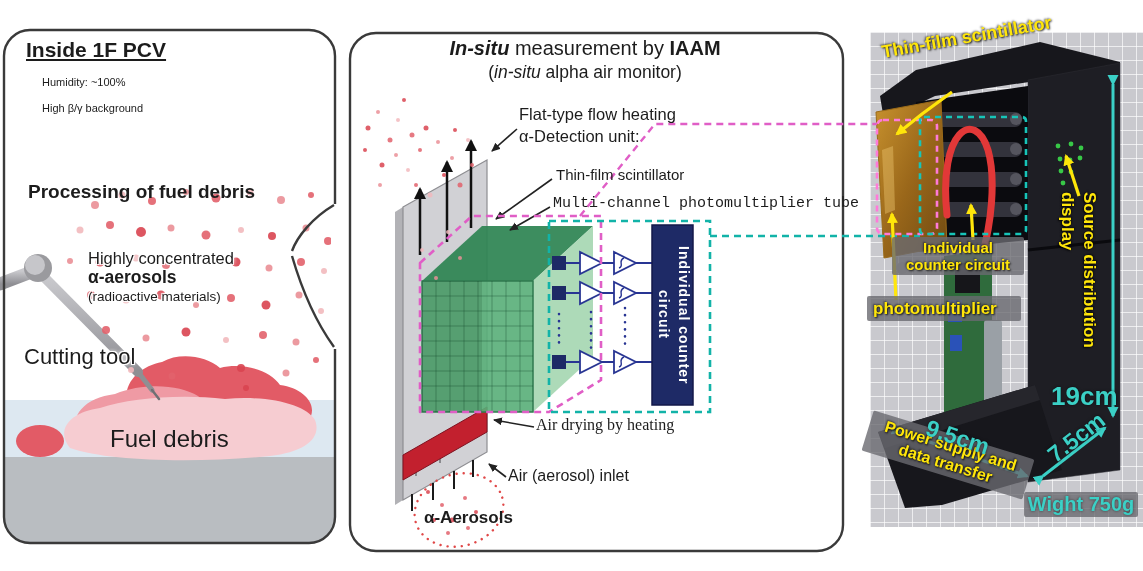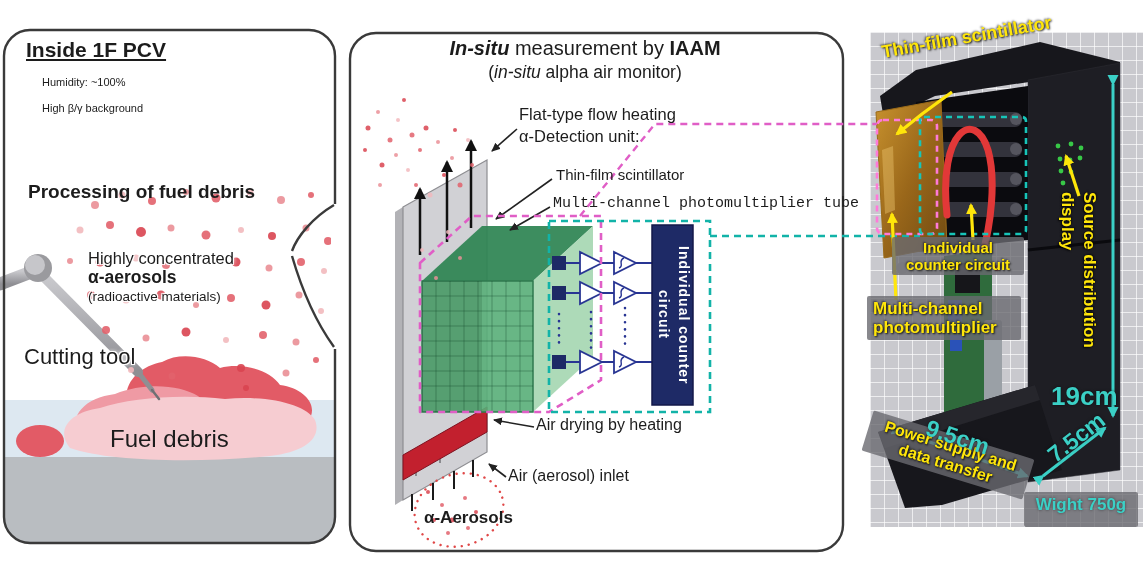--- a/index.html
+++ b/index.html
@@ -323,39 +323,38 @@
   <div class="abs" style="left:519px;top:103px;font-size:16.5px;line-height:22px;">
     <div>Flat-type flow heating</div>
     <div>α-Detection unit:</div>
   </div>
   <div class="abs m-lab" style="left:556px;top:165px;">Thin-film scintillator</div>
   <div class="abs m-lab" style="left:553px;top:194px;font-family:Liberation Mono, monospace;">Multi-channel photomultiplier tube</div>
   <div class="abs counter-text">
     <div>Individual counter</div>
     <div>circuit</div>
   </div>
-  <div class="abs" style="left:536px;top:416px;font-size:16px;">Air drying by heating</div>
+  <div class="abs" style="left:536px;top:416px;font-size:16px;font-family:Liberation Serif, serif;">Air drying by heating</div>
   <div class="abs" style="left:508px;top:467px;font-size:16px;">Air (aerosol) inlet</div>
   <div class="abs" style="left:424px;top:508px;font-size:17px;font-weight:700;">α-Aerosols</div>
 
   <div class="abs ylab" style="left:882px;top:42px;font-size:18px;transform:rotate(-10deg);transform-origin:left center;white-space:nowrap;">Thin-film scintillator</div>
   <div class="abs chip" style="left:892px;top:237px;width:124px;padding:2px 4px;text-align:center;">
     <div class="ylab" style="font-size:15px;line-height:17px;">Individual</div>
     <div class="ylab" style="font-size:15px;line-height:17px;">counter circuit</div>
   </div>
   <div class="abs chip" style="left:867px;top:296px;width:142px;padding:3px 6px;">
-    <div class="ylab" style="font-size:17px;line-height:19px;">Multi-channel</div>
     <div class="ylab" style="font-size:17px;line-height:19px;">photomultiplier</div>
   </div>
   <div class="abs src-display">
     <div class="ylab">Source distribution</div>
     <div class="ylab">display</div>
   </div>
   <div class="abs chip" style="left:864px;top:434px;width:168px;padding:3px 0;text-align:center;transform:rotate(17deg);">
     <div class="ylab" style="font-size:16px;line-height:18px;">Power supply and</div>
     <div class="ylab" style="font-size:16px;line-height:18px;">data transfer</div>
   </div>
-  <div class="abs chip teal" style="left:1024px;top:492px;width:114px;height:35px;font-size:17px;text-align:center;line-height:25px;">Wight 750g</div>
+  <div class="abs chip teal" style="left:1024px;top:492px;width:114px;height:25px;font-size:20px;text-align:center;line-height:25px;">Wight 750g</div>
   <div class="abs teal" style="left:1051px;top:381px;font-size:26px;">19cm</div>
   <div class="abs teal" style="left:925px;top:424px;font-size:23px;transform:rotate(18deg);">9.5cm</div>
   <div class="abs teal" style="left:1044px;top:424px;font-size:23px;transform:rotate(-38deg);">7.5cm</div>
 
 </div>
 
 </body></html>

